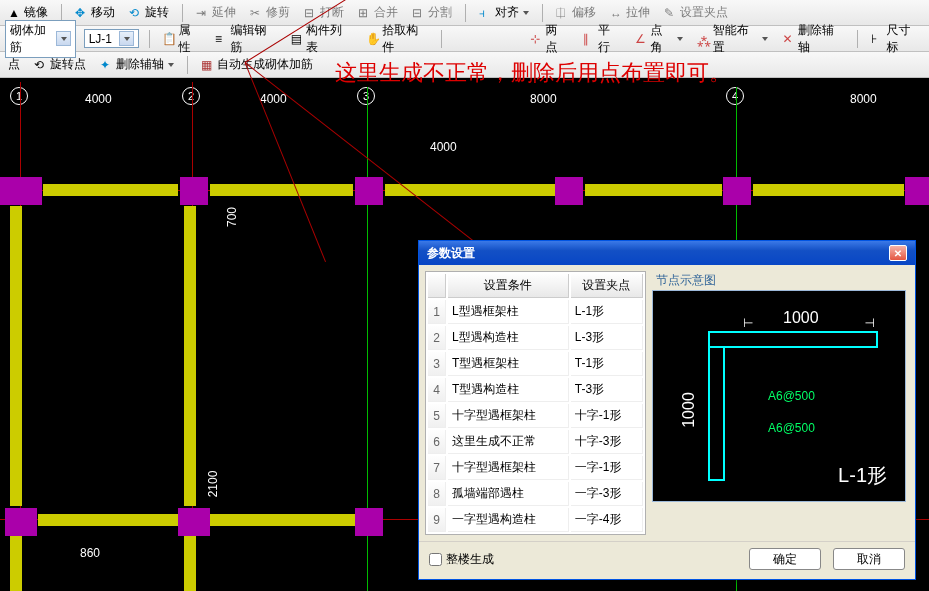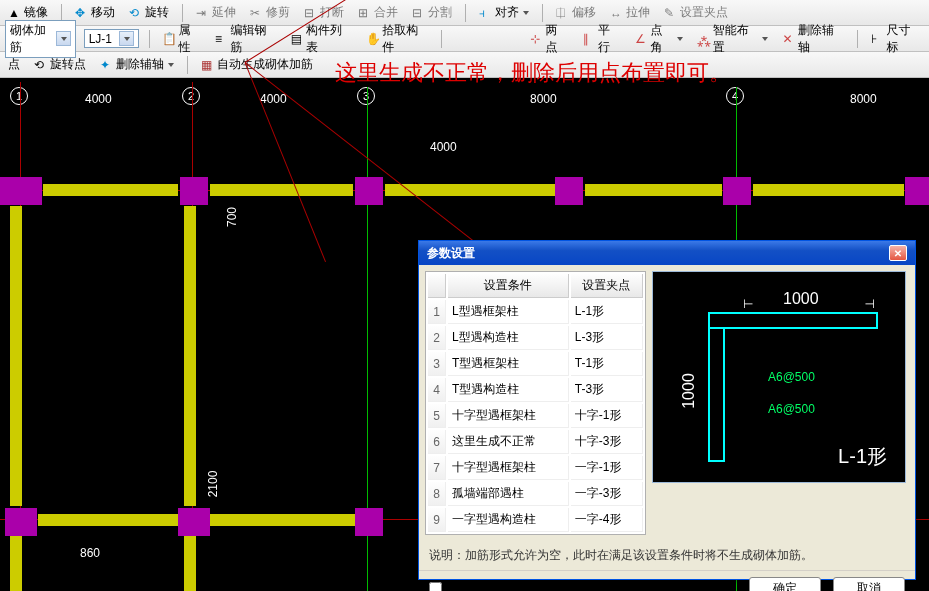--- a/index.html
+++ b/index.html
@@ -298,39 +298,39 @@
             <td>一字-3形</td>
           </tr>
           <tr>
             <td>9</td>
             <td>一字型遇构造柱</td>
             <td>一字-4形</td>
           </tr>
         </tbody>
     </table>
     <div>
+      <div class="preview-label">节点示意图</div>
       <div class="preview">
         <div class="pv-line" style="top:40px;left:55px;width:170px;height:2px"></div>
         <div class="pv-line" style="top:55px;left:55px;width:170px;height:2px"></div>
         <div class="pv-line" style="top:40px;left:55px;width:2px;height:150px"></div>
         <div class="pv-line" style="top:55px;left:70px;width:2px;height:135px"></div>
         <div class="pv-line" style="top:188px;left:55px;width:17px;height:2px"></div>
         <div class="pv-line" style="top:40px;left:223px;width:2px;height:17px"></div>
         <div class="pv-text-w" style="top:18px;left:130px">1000</div>
         <div class="pv-text-w" style="top:110px;left:18px;transform:rotate(-90deg)">1000</div>
 
         <div style="position:absolute;top:25px;left:90px;color:#fff">⊢</div>
         <div style="position:absolute;top:25px;right:30px;color:#fff">⊣</div>
         <div class="pv-text-g" style="top:98px;left:115px">A6@500</div>
         <div class="pv-text-g" style="top:130px;left:115px">A6@500</div>
         <div class="pv-text-w" style="bottom:12px;right:18px;font-size:20px">L-1形</div>
       </div>
     </div>
   </div>
-  <div class="dlg-note">说明：加筋形式允许为空，此时在满足该设置条件时将不生成砌体加筋。</div>
   <div class="dlg-buttons">
     <label class="chk">
       <input type="checkbox" style="">
       <span>整楼生成</span>
     </label>
     <div class="btn-group">
       <button class="btn">确定</button>
       <button class="btn">取消</button>
     </div>
   </div>

